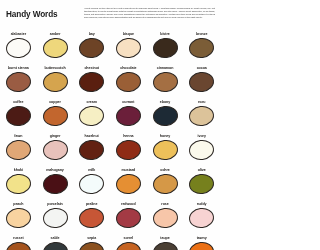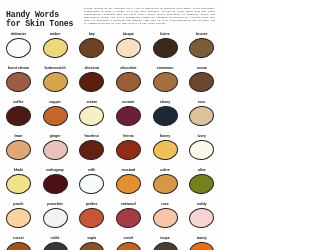--- a/index.html
+++ b/index.html
@@ -22,21 +22,20 @@
     box-sizing: border-box;
     padding: 0;
   }
   
   .header {
     display: flex;
     align-items: flex-start;
     padding: 6px 5px 0 6px;
     box-sizing: border-box;
     height: 34px;
-    font-family: Liberation Mono, monospace;
   }
   .title-block {
     width: 74px;
     flex: 0 0 74px;
     padding-top: 4px;
   }
   .title-line {
     font-weight: bold;
     font-size: 8.2px;
     line-height: 9.4px;
@@ -95,21 +94,20 @@
   }
 </style>
 </head>
 <body>
 
 <div id="sheet">
 
   <div class="header">
     <div class="title-block">
       <div class="title-line">Handy Words</div>
-      <div class="title-line">for Skin Tones</div>
     </div>
     <div class="intro">I went looking on the internet for a list of adjectives to describe skin tones. I was thoroughly unimpressed by what I found, so I put this together, trying to avoid those with the worst connotations (although some are still used). These aren't absolutes, or anything, terms, but descriptive words. The color gradations cannot be intended as definitive: certain skin tone hues are beautifully textured and nuanced, and lots of color differentiation but an awful lot of landmarks to get us over and explore in the right variety.</div>
   </div>
 
   <div class="grid">
       <div class="row">
         <div class="cell">
           <div class="swatch-label">alabaster</div>
           <div class="blob" style="background: rgb(252, 251, 247);"></div>
         </div>

